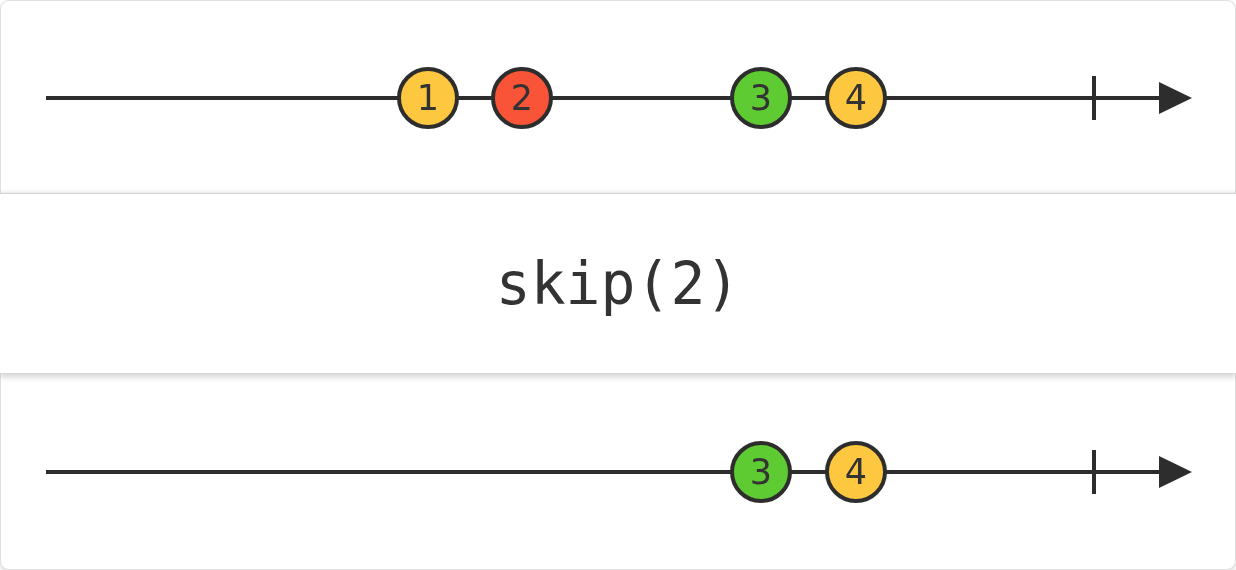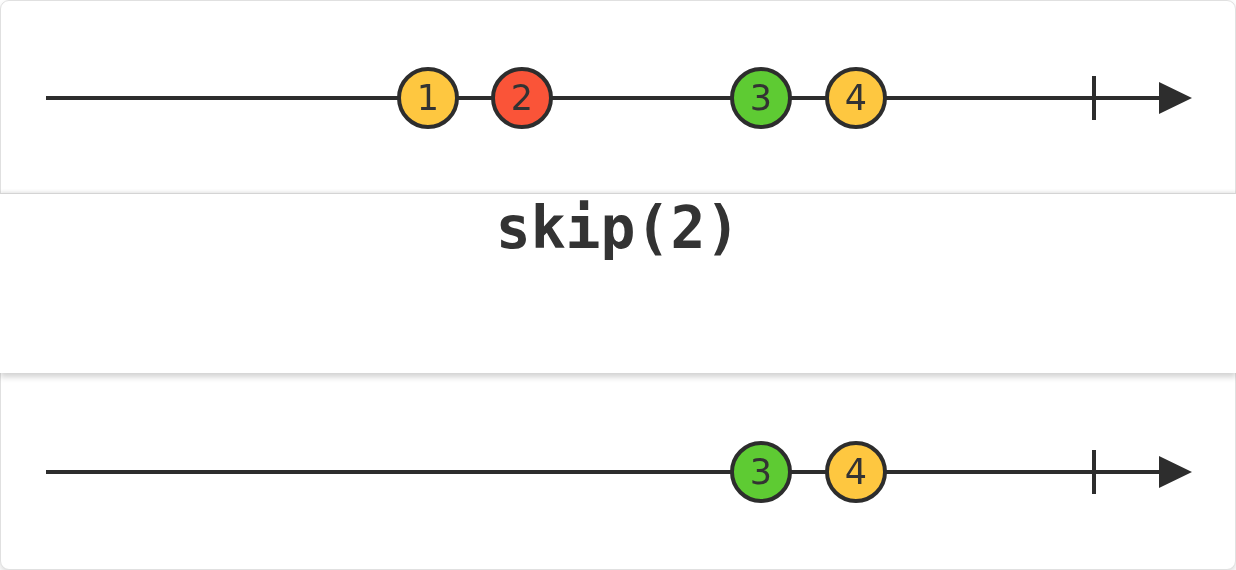--- a/index.html
+++ b/index.html
@@ -70,23 +70,23 @@
   .operator-box {
     position: absolute;
     top: 192px;
     left: -1px;
     right: -1px;
     height: 179px;
     background: #ffffff;
     border-top: 1px solid var(--box-border, #d4d4d4);
     box-shadow: 0 -2px 3px rgba(0,0,0,0.07), 0 4px 6px rgba(0,0,0,0.18);
     display: flex;
+    align-items: center;
     justify-content: center;
     z-index: 2;
-    font-weight: bold;
   }
   .operator-label {
     font-family: "DejaVu Sans Mono", monospace;
     font-size: 58px;
     color: var(--operator-text, #333333);
     letter-spacing: 0;
   }
 </style>
 </head>
 <body>

